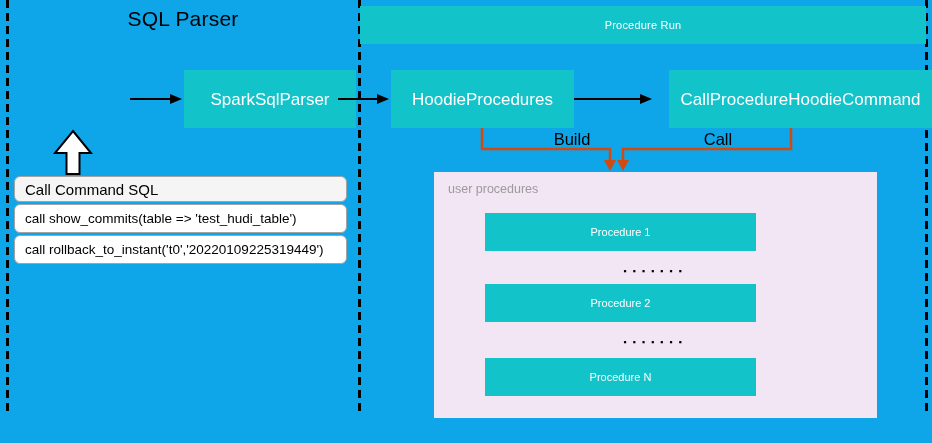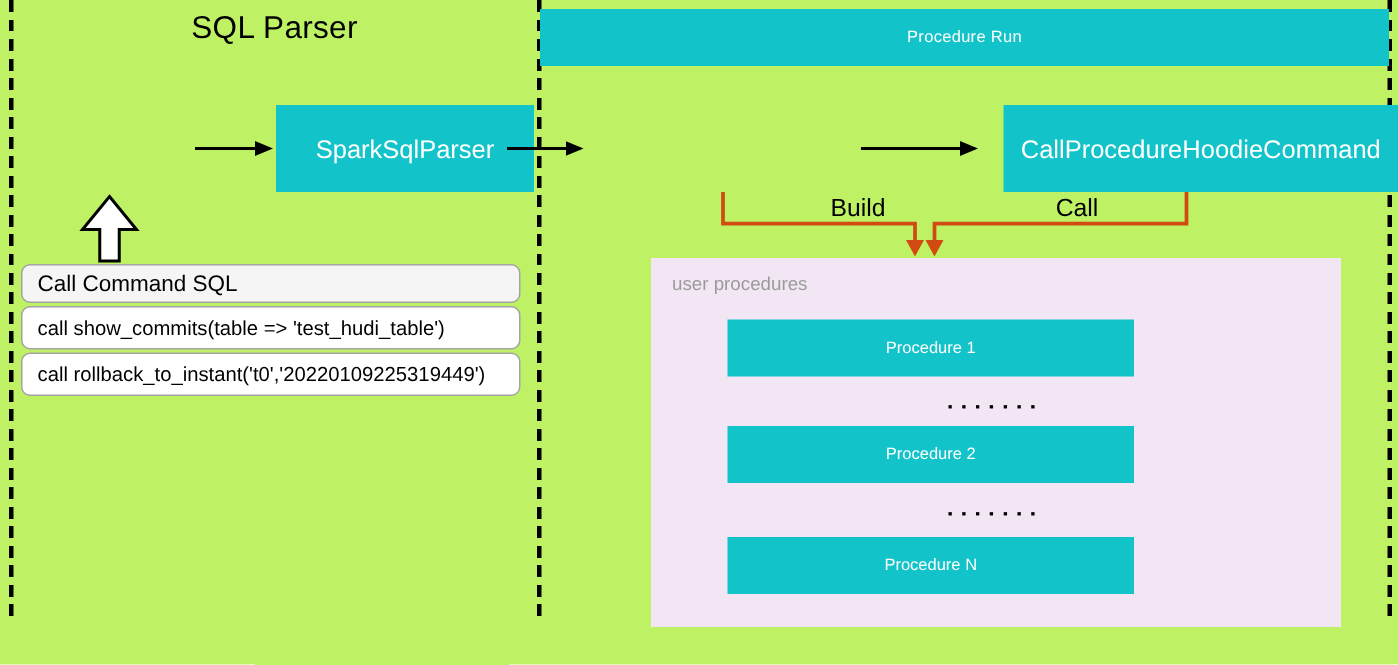--- a/index.html
+++ b/index.html
@@ -1,17 +1,17 @@
 <!DOCTYPE html>
 <html><head>
 <meta charset="utf-8">
 <style>
   html,body{margin:0;padding:0;background:#fff;}
   .canvas{
-    position:relative;width:932px;height:443px;background:#bef264;overflow:hidden;
+    position:relative;width:932px;height:443px;background:#0ea5e9;overflow:hidden;
     font-family:"Liberation Sans",sans-serif;color:#000;
   }
   
   .vdash{
     position:absolute;top:0;width:3px;height:414px;
     background:repeating-linear-gradient(to bottom,#000 0 8px,transparent 8px 13px);
   }
   .vdash.l{left:6px;}
   .vdash.m{left:358px;}
   .vdash.r{left:925px;}
@@ -45,21 +45,21 @@
   .sql-box{
     position:absolute;left:14px;width:333px;box-sizing:border-box;
     border:1px solid #a3a3a3;border-radius:6px;display:flex;align-items:center;
     padding:0 10px;background:#fff;
   }
   .sql-box.header{top:176px;height:26px;background:#f5f5f5;font-size:15px;}
   .sql-box.row1{top:204px;height:29px;font-size:13.5px;}
   .sql-box.row2{top:235px;height:29px;font-size:13.5px;}
   
   .user-procs{
-    position:absolute;left:434px;top:172px;width:443px;height:246px;background:#f2e5f4;padding-left:17px;
+    position:absolute;left:434px;top:172px;width:443px;height:246px;background:#f2e5f4;
   }
   .user-procs .tag{
     position:absolute;left:14px;top:10px;font-size:12.5px;color:#9b9b9b;
   }
   .proc{
     position:absolute;left:51px;width:271px;height:38px;background:#12c3ca;color:#fff;
     display:flex;align-items:center;justify-content:center;font-size:11px;
   }
   .proc.p1{top:41px;}
   .proc.p2{top:112px;}
@@ -77,20 +77,21 @@
 <div class="canvas">
 
   <div class="vdash l"></div>
   <div class="vdash m"></div>
   <div class="vdash r"></div>
 
   <div class="sec-title sql">SQL Parser</div>
   <div class="sec-title proc">Procedure Run</div>
 
   <div class="node spark">SparkSqlParser</div>
+  <div class="node hoodie">HoodieProcedures</div>
   <div class="node cphc">CallProcedureHoodieCommand</div>
 
   <svg class="overlay" width="932" height="443" viewBox="0 0 932 443">
     <defs>
       <marker id="ab" markerWidth="12" markerHeight="10" refX="10" refY="5" orient="auto" markerUnits="userSpaceOnUse">
         <path d="M0,0 L12,5 L0,10 Z" fill="#000"></path>
       </marker>
     </defs>
 
     <line x1="130" y1="99" x2="180" y2="99" stroke="#000" stroke-width="2" marker-end="url(#ab)"></line>

